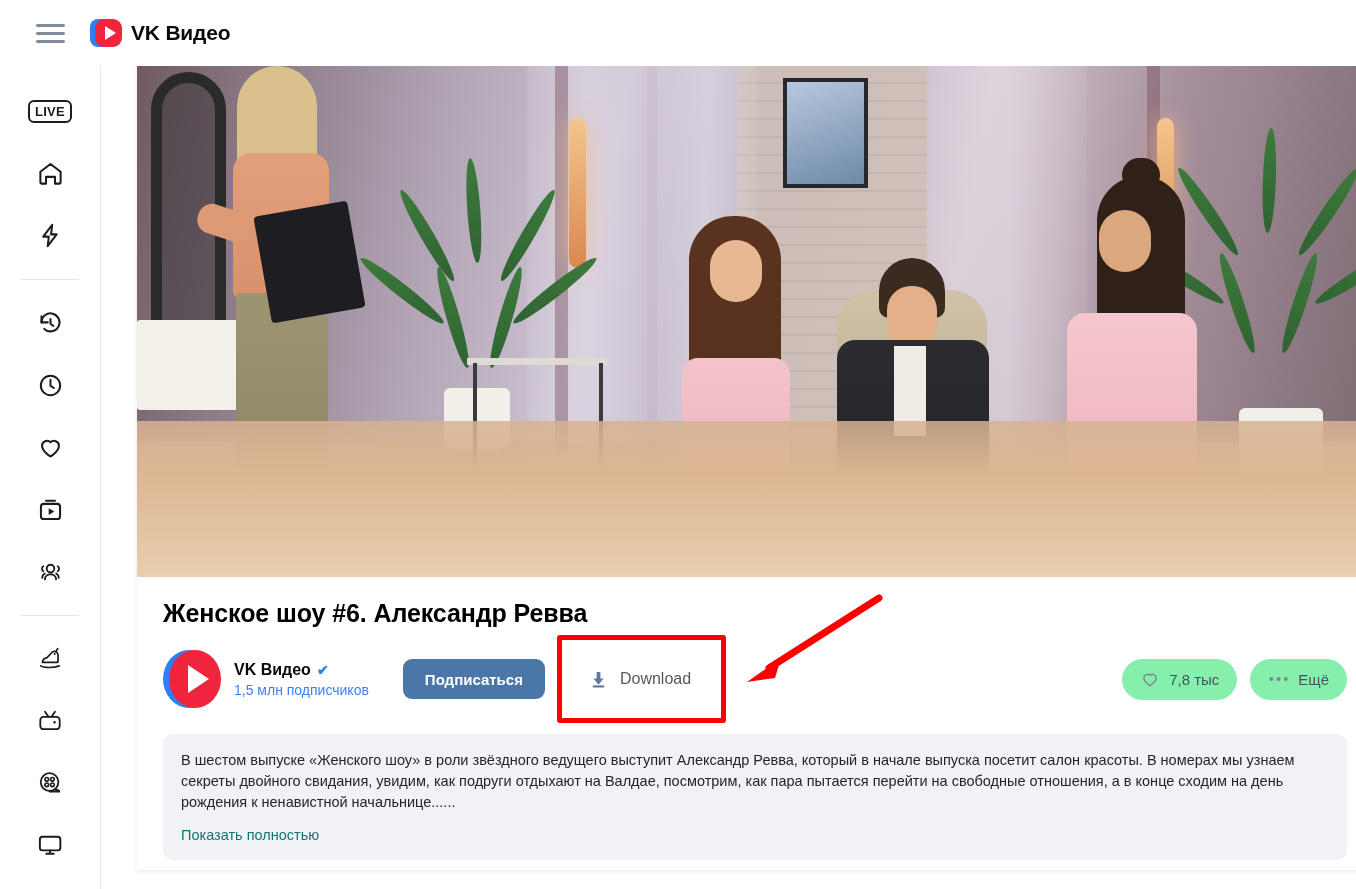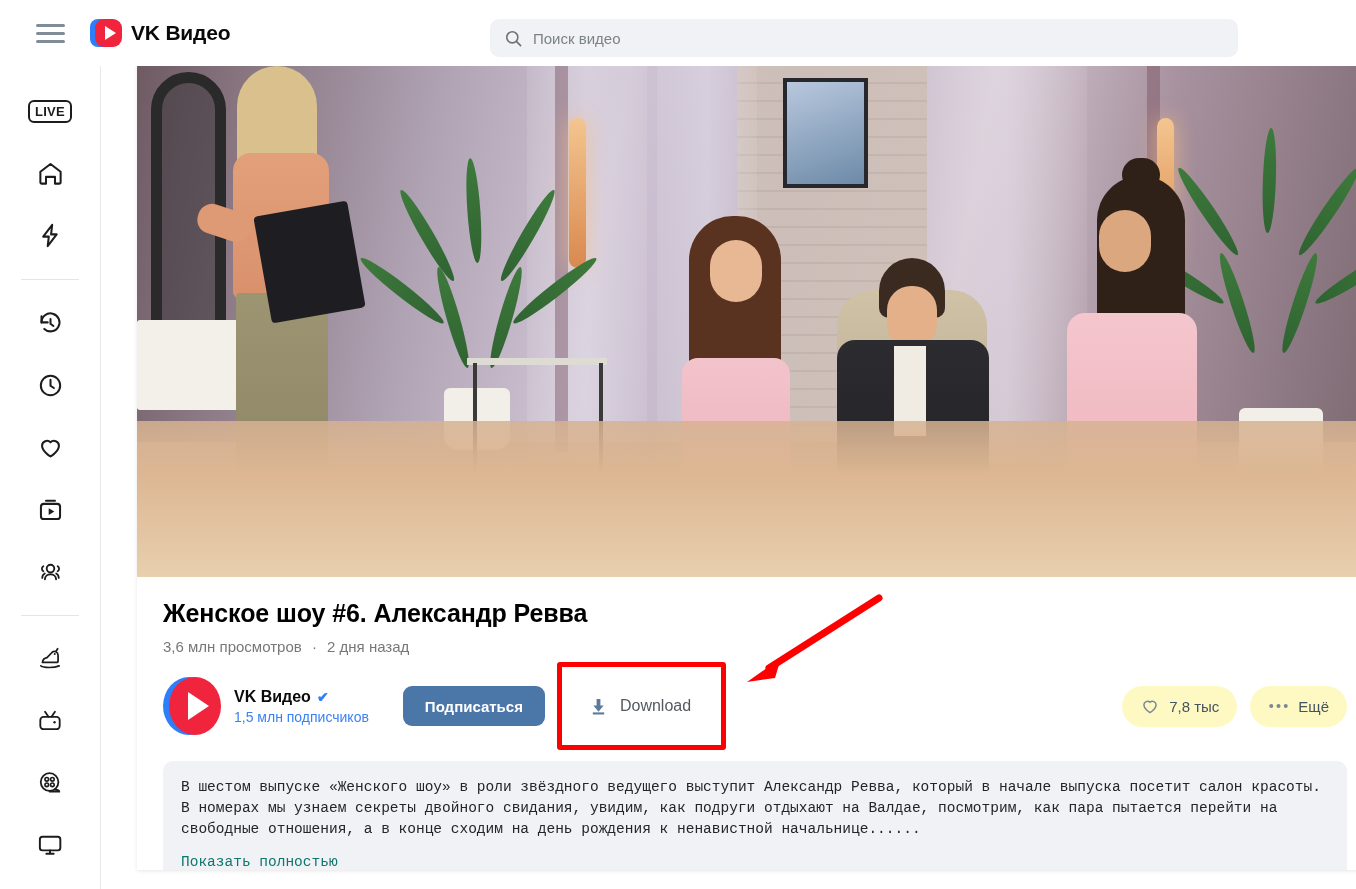--- a/index.html
+++ b/index.html
@@ -194,28 +194,27 @@
   .btn-download {
     display: flex; align-items: center; gap: 12px;
     height: 38px; padding: 0 20px 0 14px; background: #ffffff;
     border: none; border-radius: 8px; cursor: pointer;
     font-family: "Liberation Sans", sans-serif; font-size: 16px; color: #55595e;
   }
 
   .right-actions { margin-left: auto; display: flex; align-items: center; gap: 13px; }
   .pill {
     display: flex; align-items: center; gap: 9px; height: 41px; padding: 0 18px;
-    background: #fef9c3; border: none; border-radius: 21px; cursor: pointer;
+    background: #86efac; border: none; border-radius: 21px; cursor: pointer;
     font-family: "Liberation Sans", sans-serif; font-size: 15px; color: #45535f; font-weight: 500;
   }
 
   .desc {
     margin: 26px 26px 0 26px; background: #f0f2f5; border-radius: 10px;
     padding: 16px 18px 16px 18px;
-    font-family: Liberation Mono, monospace;
   }
   .desc p { font-size: 14.5px; line-height: 21px; color: #232628; }
   .desc-more { display: inline-block; margin-top: 14px; font-size: 14.5px; color: #0f766e; cursor: pointer; }
 
   .arrow-svg { position: absolute; left: 735px; top: 590px; pointer-events: none; z-index: 40; }
 </style>
 </head>
 <body>
 
 <div id="app">
@@ -230,27 +229,20 @@
     <div class="brand">
       <div class="brand-logo">
         <div class="blue"></div>
         <div class="red">
             <div class="tri"></div>
           </div>
       </div>
       <div class="brand-text">VK Видео</div>
     </div>
 
-    <div class="search">
-      <svg width="19" height="19" viewBox="0 0 24 24" fill="none">
-        <circle cx="10.5" cy="10.5" r="7" stroke="#6a7177" stroke-width="2"></circle>
-        <line x1="15.6" y1="15.6" x2="21" y2="21" stroke="#6a7177" stroke-width="2" stroke-linecap="round"></line>
-      </svg>
-      <input class="search-input" type="text" placeholder="Поиск видео" style="">
-    </div>
   </div>
 
   <div class="sidebar">
 
     <div class="nav-item">
       <span class="live-badge">LIVE</span>
     </div>
 
     <div class="nav-item">
       <svg width="27" height="27" viewBox="0 0 24 24" fill="none">
@@ -417,25 +409,20 @@
       </div>
 
       <div class="v-table"></div>
       <div class="v-table-leg" style="left:336px;top:305px;height:140px;"></div>
       <div class="v-table-leg" style="left:462px;top:305px;height:140px;"></div>
       <div class="v-floor"></div>
     </div>
 
     <div class="info">
       <div class="v-title">Женское шоу #6. Александр Ревва</div>
-      <div class="v-meta">
-        <span>3,6 млн просмотров</span>
-        <span class="dot">·</span>
-        <span>2 дня назад</span>
-      </div>
 
       <div class="actions">
 
         <div class="channel">
           <div class="avatar">
             <div class="ablue"></div>
             <div class="ared">
                 <div class="atri"></div>
               </div>
           </div>

